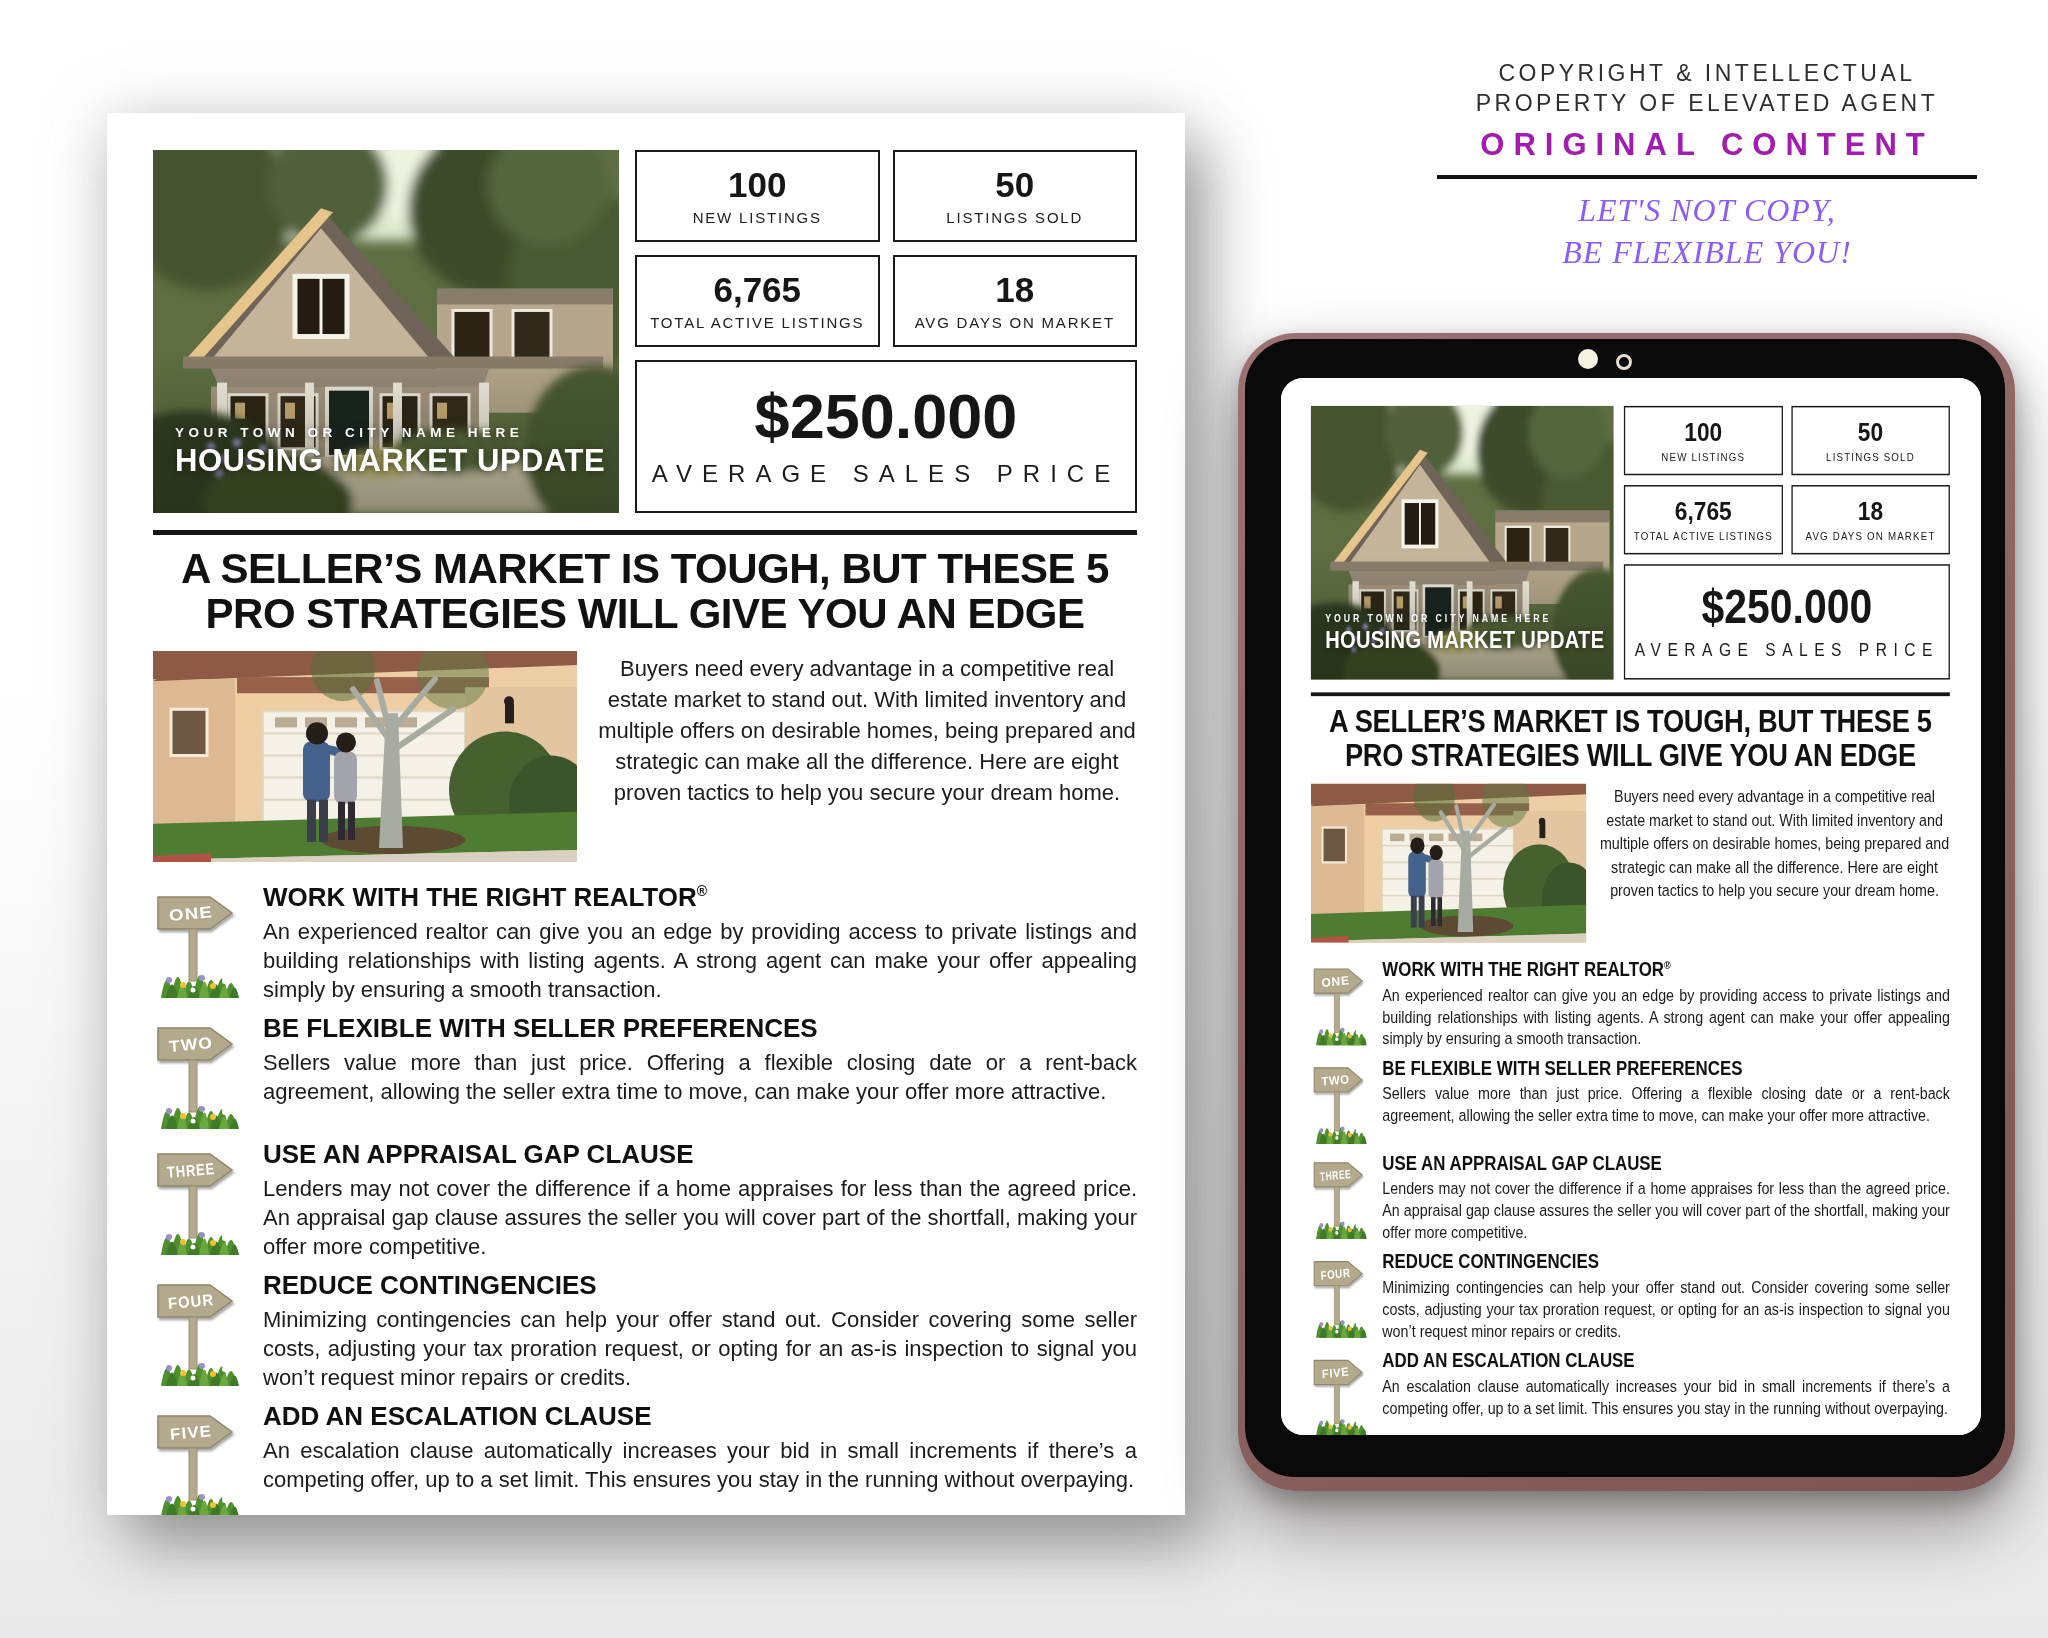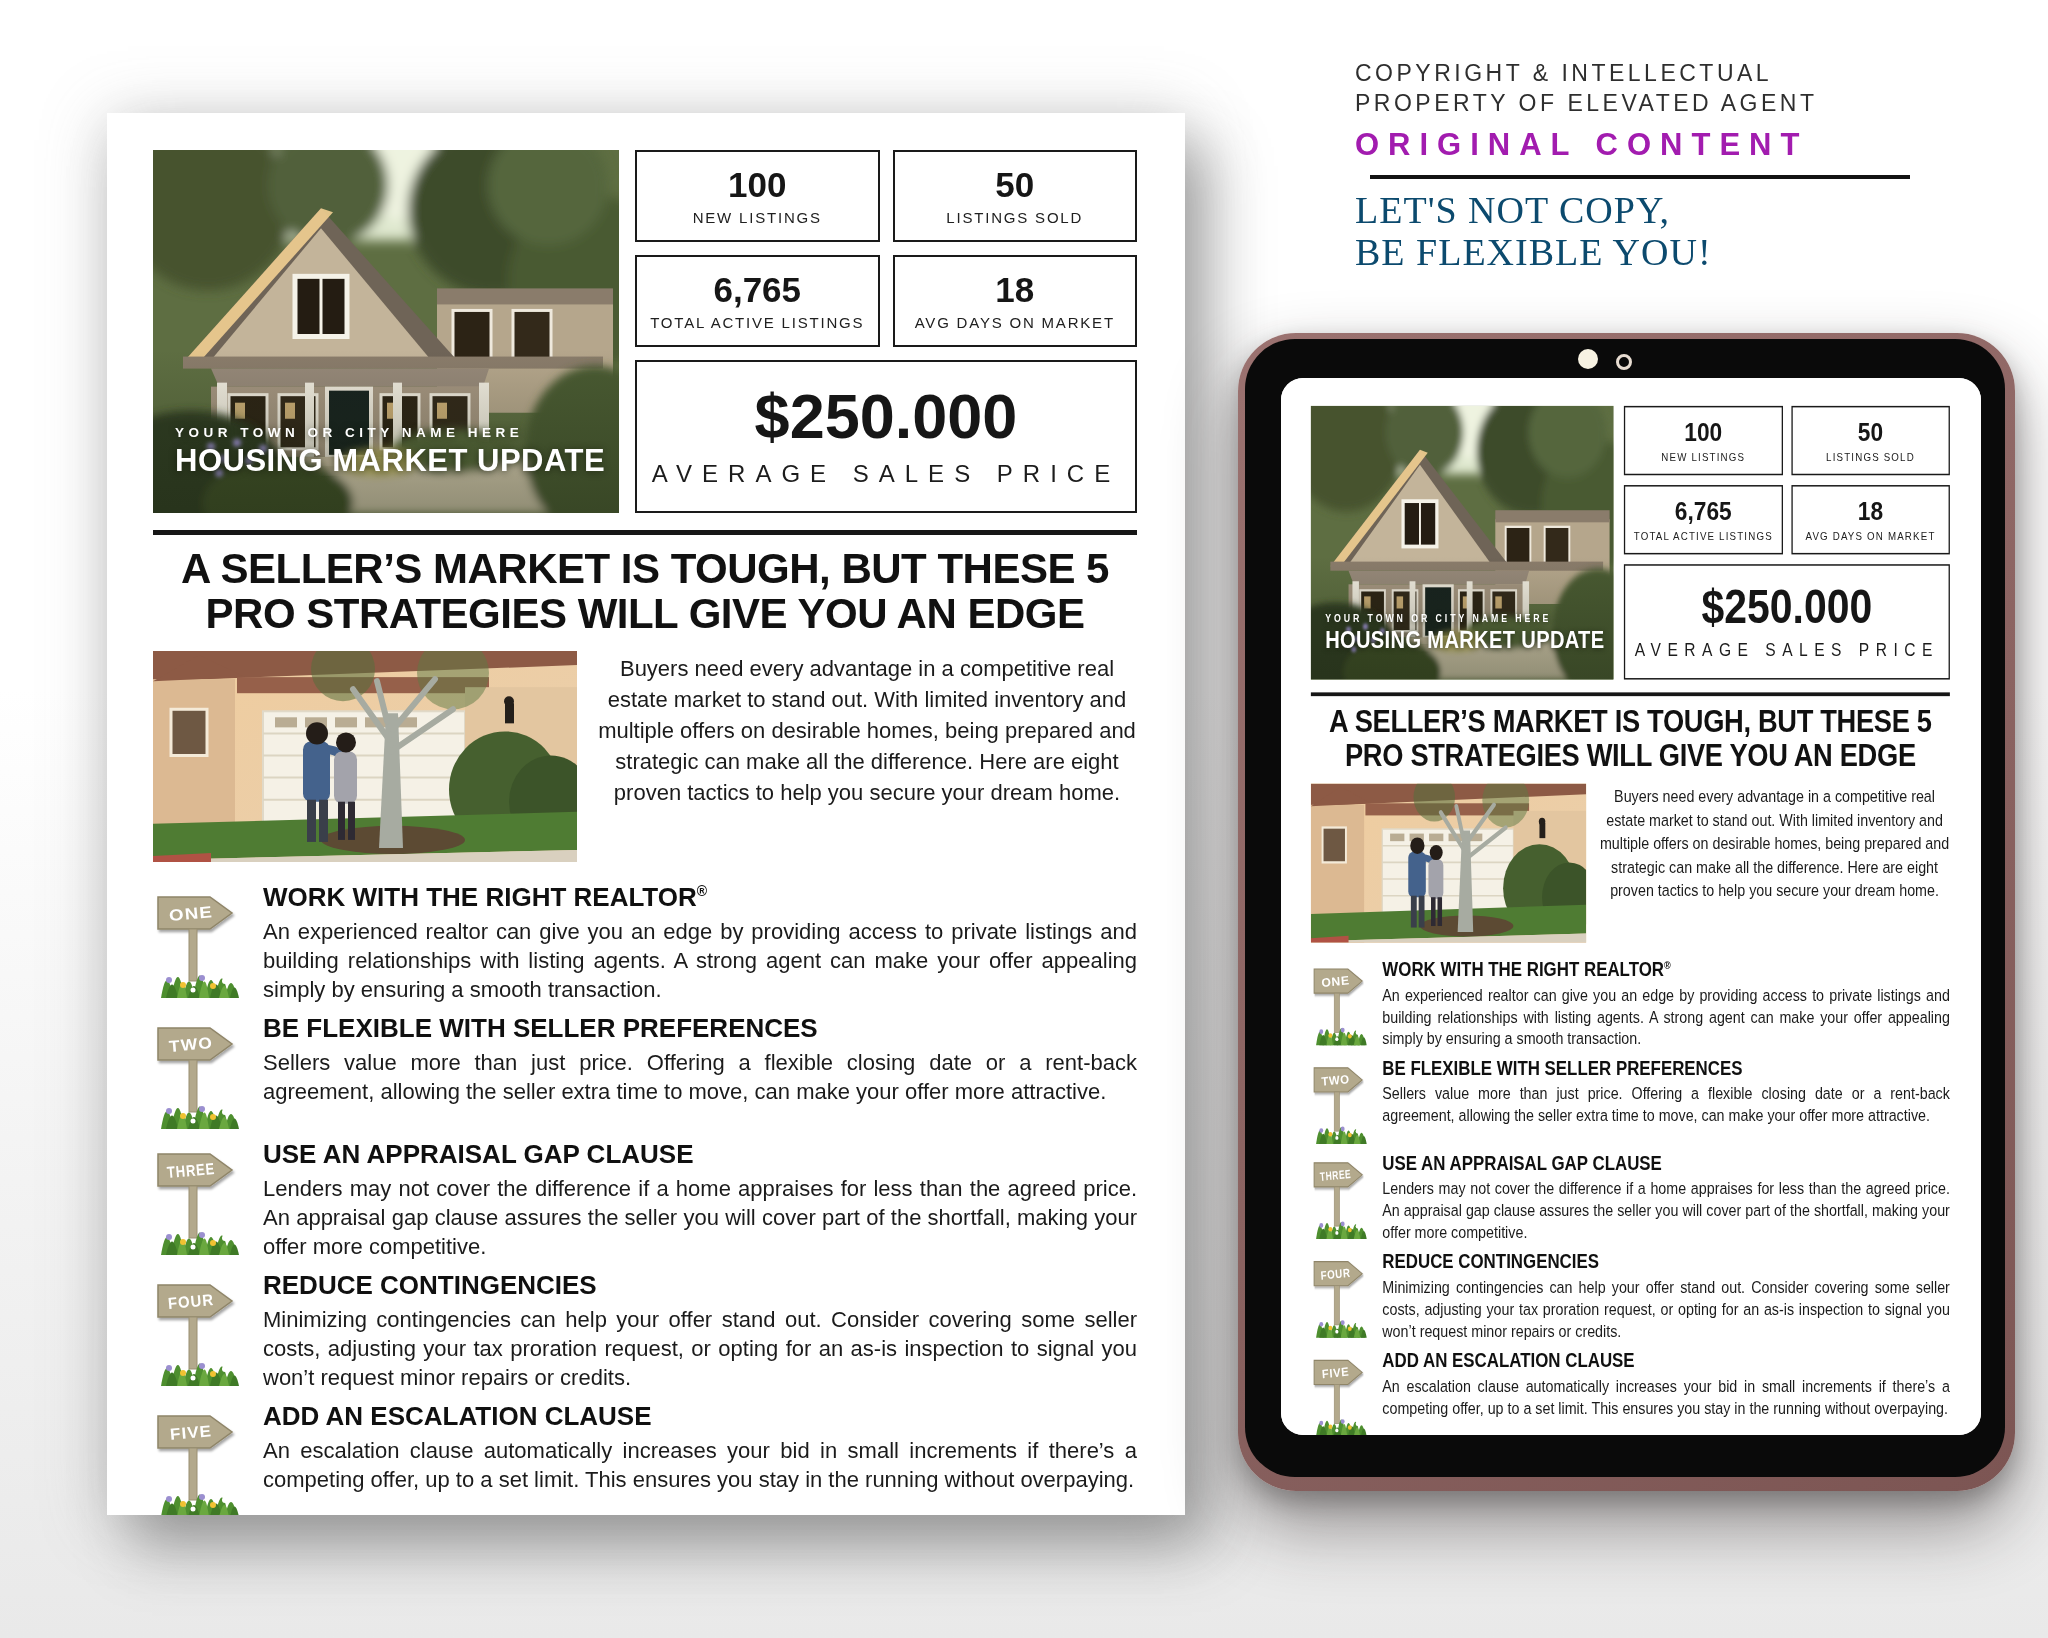--- a/index.html
+++ b/index.html
@@ -2,26 +2,26 @@
 <html><head>
 <meta charset="utf-8">
 <style>
   html,body{margin:0;padding:0;}
   body{
     width:2048px;height:1638px;position:relative;overflow:hidden;
     background:linear-gradient(180deg,#ffffff 0%,#ffffff 42%,#f3f3f3 72%,#e9e9e9 100%);
     font-family:"Liberation Sans","DejaVu Sans",sans-serif;color:#161616;
   }
   
-  .copyright-block{position:absolute;left:1355px;top:58px;width:570px;}
+  .copyright-block{position:absolute;left:1422px;top:58px;width:570px;text-align:center;}
   .cr-line{font-size:23px;letter-spacing:3.5px;color:#2e2e2e;line-height:30px;font-weight:400;}
   .cr-original{font-size:31px;font-weight:700;letter-spacing:9px;color:#a21caf;margin-top:9px;}
   .cr-rule{height:4px;background:#121212;width:540px;margin:12px auto 10px;}
-  .cr-tagline{font-family:"Liberation Serif","DejaVu Serif",serif;
-    font-size:38px;line-height:42px;color:#0c4a6e;letter-spacing:1px;}
+  .cr-tagline{font-family:"Liberation Serif","DejaVu Serif",serif;font-style:italic;
+    font-size:32px;line-height:42px;color:#8b5cf6;letter-spacing:1px;}
   
   .page{position:absolute;left:107px;top:113px;
     box-shadow:26px 34px 55px rgba(60,60,60,.38),0 6px 60px rgba(120,120,120,.35);}
   .flyer{width:1078px;height:1402px;background:#fff;box-sizing:border-box;
     padding:37px 48px 0 46px;overflow:hidden;position:relative;}
   .hero-row{display:flex;gap:16px;height:363px;}
   .hero-photo{width:466px;height:363px;position:relative;overflow:hidden;flex:none;background:#5e6e42;}
   .hero-photo svg{display:block;width:100%;height:100%;}
   .hero-overlay{position:absolute;left:22px;bottom:34px;color:#fff;text-shadow:0 1px 7px rgba(20,25,10,.65);}
   .hero-sub{font-size:13.5px;font-weight:700;letter-spacing:4.5px;margin-bottom:3px;}

